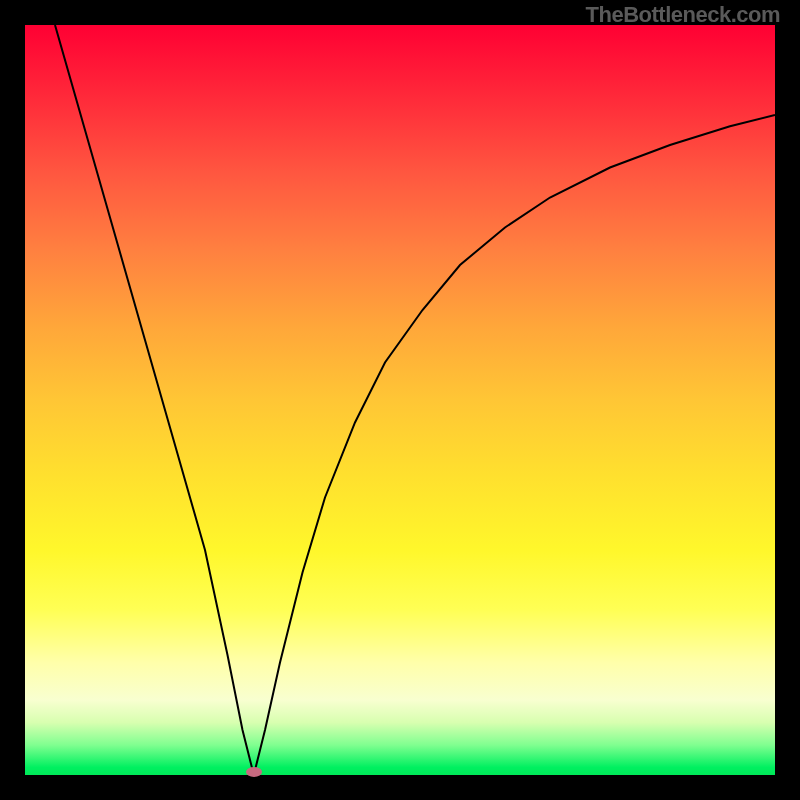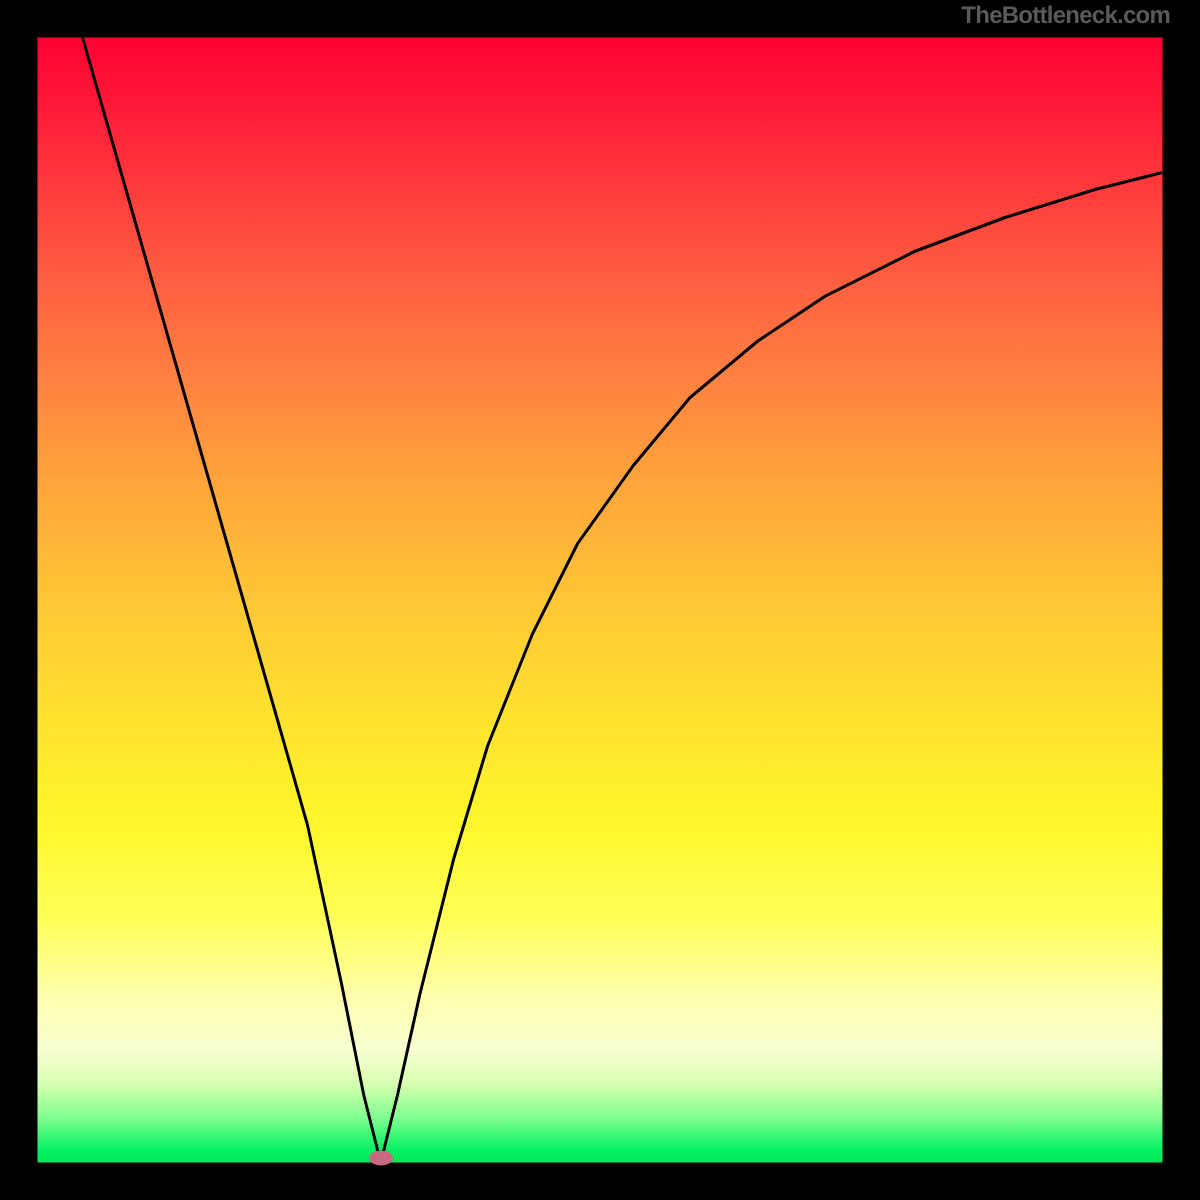--- a/index.html
+++ b/index.html
@@ -8,21 +8,21 @@
     height: 800px;
     background: #000;
     font-family: Arial, Helvetica, sans-serif;
     position: relative;
     overflow: hidden;
   }
   .watermark {
     position: absolute;
     top: 2px;
     right: 20px;
-    font-size: 16px;
+    font-size: 22px;
     font-weight: bold;
     color: #5a5a5a;
     z-index: 10;
     letter-spacing: -0.5px;
   }
   .plot-area {
     position: absolute;
     left: 25px;
     top: 25px;
     width: 750px;

